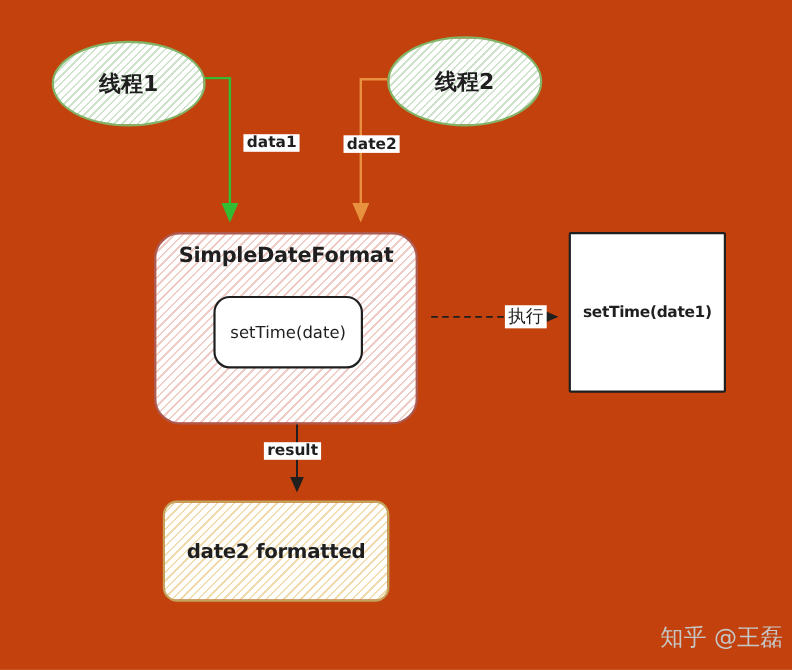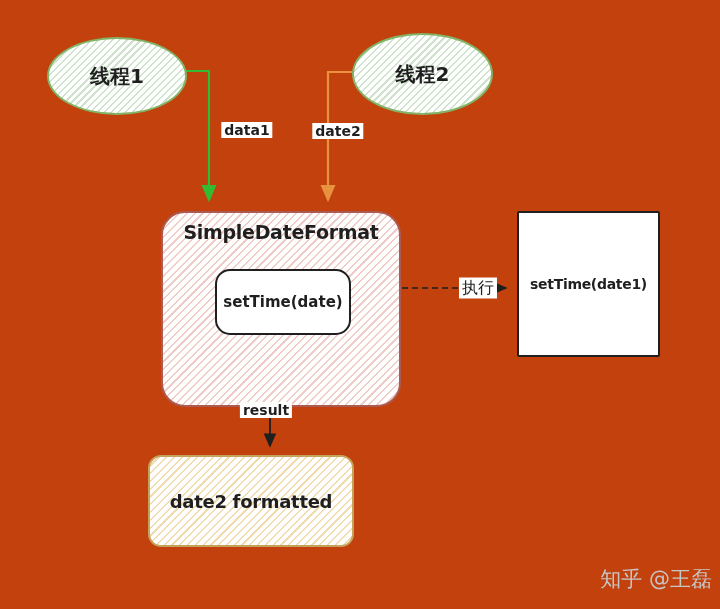--- a/index.html
+++ b/index.html
@@ -20,32 +20,32 @@
   .arrow.ink{stroke:var(--ink);stroke-width:1.8;}
   .arrow.dashed{stroke:var(--ink);stroke-width:1.6;stroke-dasharray:6 4;}
 
   .ellipse{
     position:absolute;border:2px solid var(--green-stroke);border-radius:50%;
     background:repeating-linear-gradient(135deg,var(--green-hatch) 0px,var(--green-hatch) 1.6px,#fff 1.6px,#fff 5px);
     display:flex;align-items:center;justify-content:center;
     font-size:20px;font-weight:700;
   }
   .box-red{
-    position:absolute;left:161px;top:211px;width:240px;height:196px;
+    position:absolute;left:140px;top:211px;width:240px;height:175px;
     border:2.5px solid var(--red-stroke);border-radius:24px;box-sizing:border-box;
     background:repeating-linear-gradient(135deg,var(--red-hatch) 0px,var(--red-hatch) 1.6px,#fff 1.6px,#fff 5.5px);
   }
   .box-red .title{
     margin-top:8px;text-align:center;font-size:19px;font-weight:700;letter-spacing:-0.3px;
   }
   .inner-box{
     position:absolute;left:52px;top:56px;width:136px;height:66px;box-sizing:border-box;
     border:2px solid var(--ink);border-radius:15px;background:#fff;
     display:flex;align-items:center;justify-content:center;
-    font-size:15px;font-weight:700;
+    font-size:15px;font-weight:400;
   }
   .box-square{
     position:absolute;left:517px;top:211px;width:143px;height:146px;box-sizing:border-box;
     border:2px solid var(--ink);border-radius:2px;background:#fff;
     display:flex;flex-direction:column;align-items:center;justify-content:center;
     font-size:14px;font-weight:700;line-height:1.3;letter-spacing:-0.3px;
   }
   .box-yellow{
     position:absolute;left:148px;top:455px;width:206px;height:92px;box-sizing:border-box;
     border:2px solid var(--yellow-stroke);border-radius:13px;

